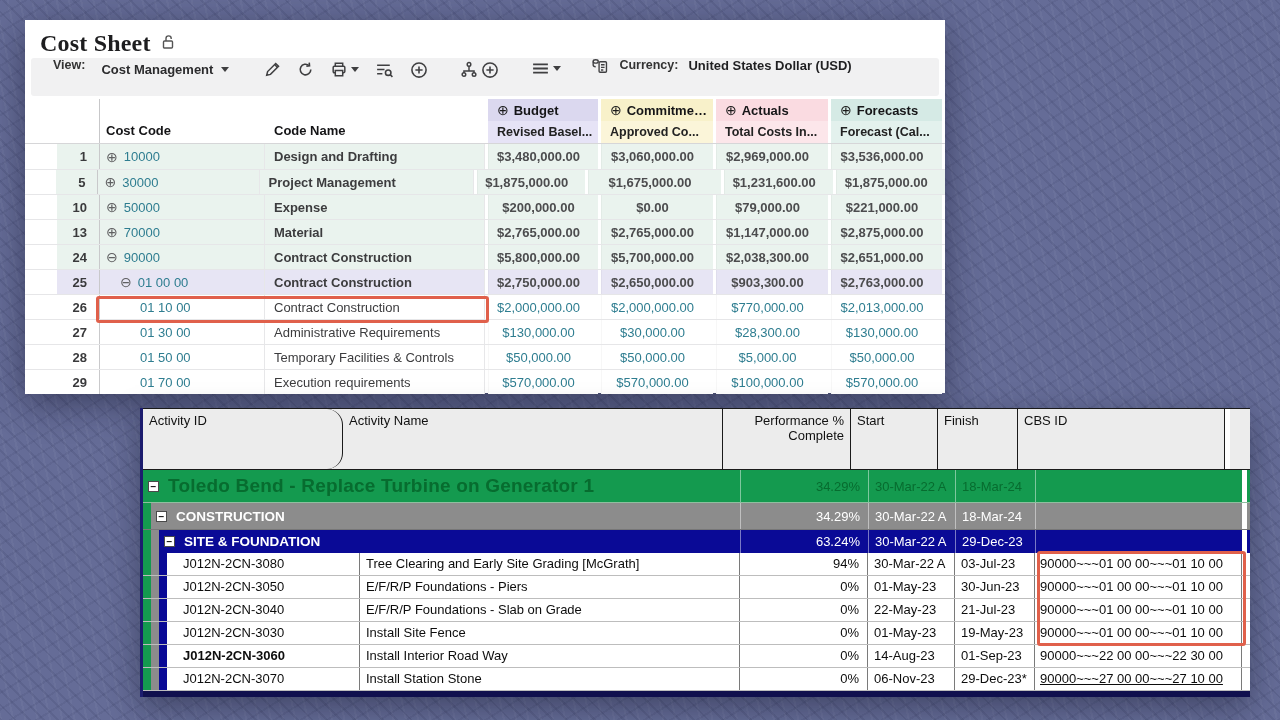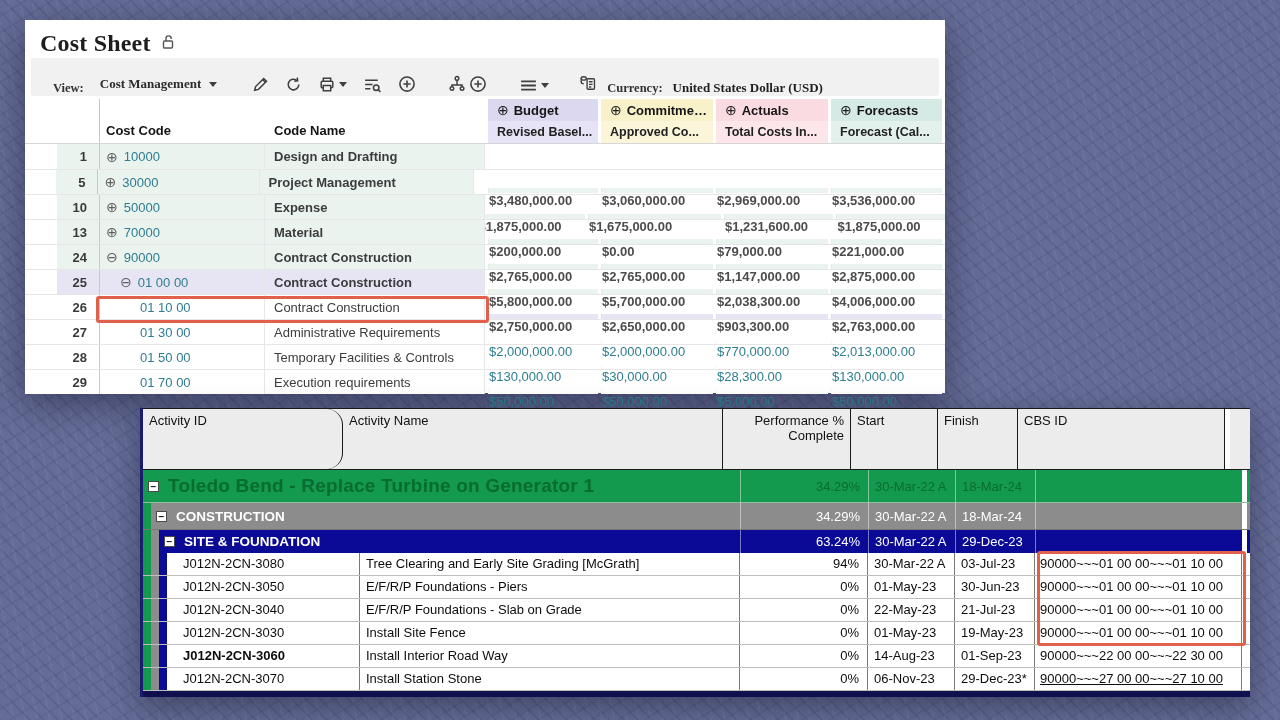--- a/index.html
+++ b/index.html
@@ -16,21 +16,21 @@
 
   
   .cost-window {
     position:absolute; left:25px; top:20px; width:920px; height:373px;
     background:#fff; box-shadow:0 10px 34px rgba(10,12,30,.45);
   }
   .cs-titlebar { display:flex; align-items:center; gap:10px; padding:9px 0 0 15px; height:38px; }
   .cs-title { font-family:"Liberation Serif", serif; font-size:24px; font-weight:700; color:#1d1d1f; letter-spacing:.2px; }
   .cs-toolbar {
     margin:0 6px; height:38px; background:#f1f1f2; border-radius:3px;
-    display:flex; align-items:flex-end; gap:10px; padding:0 14px; color:#3f3f41;font-family:Liberation Serif, serif;
+    display:flex; align-items:flex-start; gap:10px; padding:0 14px; color:#3f3f41;
   }
   .tb-label { font-size:12.5px; font-weight:700; color:#333; margin-left:8px; }
   .tb-select { display:flex; align-items:center; gap:8px; background:none; border:none; cursor:pointer;
     font-family:inherit; font-size:13px; font-weight:700; color:#2b2b2d; padding:4px 6px; }
   .caret { width:0; height:0; border-left:4.5px solid transparent; border-right:4.5px solid transparent; border-top:5px solid #3f3f41; display:inline-block; }
   .tb-btn { background:none; border:none; cursor:pointer; display:flex; align-items:center; gap:3px; padding:3px; color:#3f3f41; }
   .tb-btn svg { display:block; }
   .tb-spacer { width:6px; }
   .cur-label { font-size:12.5px; font-weight:600; color:#333; }
   .cur-value { font-size:13px; font-weight:700; color:#1f1f21; }
@@ -49,21 +49,21 @@
   .grp-sub { height:22px; display:flex; align-items:center; padding-left:9px; font-size:12.5px; font-weight:700; color:#222; }
   .grp-icon { font-size:14px; font-weight:400; color:#1a1a1a; line-height:1; }
 
   .cost-row { display:flex; height:25px; font-size:13px; }
   .c-gutter { width:32px; background:#fff; }
   .c-num { width:43px; text-align:right; padding:5px 12px 0 0; color:#3a3a3c; font-weight:600; border-right:1px solid #c9c9cb; }
   .c-code { width:165px; display:flex; align-items:center; gap:6px; border-right:1px solid #e7e7e9; }
   .c-code .xicon { color:#5f5f61; font-size:14px; line-height:1; }
   .c-code .codetxt { color:#2e7d90; }
   .c-name { width:220px; display:flex; align-items:center; padding-left:9px; color:#3c3c3e; border-right:1px solid #e7e7e9; }
-  .c-val { text-align:left; padding:5px 10px 0 0; margin-left:3px; border-left:1px solid rgba(0,0,0,.03);margin-top:44px; }
+  .c-val { text-align:center; padding:5px 10px 0 0; margin-left:3px; border-left:1px solid rgba(0,0,0,.03); }
   .row-parent .c-name, .row-subparent .c-name { font-weight:700; }
   .row-parent .c-val, .row-subparent .c-val { color:#4c4c4e; font-weight:600; }
   .row-leaf .c-val { color:#2e7d90; font-weight:400; }
   .cost-row + .cost-row { border-top:1px solid #e6e6e8; }
 
   .anno { position:absolute; border:3px solid #e0604b; border-radius:3px; pointer-events:none; z-index:5; }
 
   
   .sched-window {
     position:absolute; left:140px; top:408px; width:1110px;
@@ -278,21 +278,21 @@
           <div class="c-gutter"></div>
     <div class="c-num" style="background:#eaf3ee">24</div>
     <div class="c-code" style="background:#eaf3ee; padding-left:6px">
       <span class="xicon">⊖</span>
             <span class="codetxt">90000</span>
     </div>
     <div class="c-name" style="background:#eaf3ee">Contract Construction</div>
           <div class="c-val" style="width:110px; background:#eaf3ee">$5,800,000.00</div>
           <div class="c-val" style="width:112px; background:#eaf3ee">$5,700,000.00</div>
           <div class="c-val" style="width:112px; background:#eaf3ee">$2,038,300.00</div>
-          <div class="c-val" style="width:111px; background:#eaf3ee">$4,006,000.00</div>
+          <div class="c-val" style="width:111px; background:#eaf3ee">$2,651,000.00</div>
         </div>
         <div class="cost-row row-subparent">
           <div class="c-gutter"></div>
     <div class="c-num" style="background:#e7e5f4">25</div>
     <div class="c-code" style="background:#e7e5f4; padding-left:20px">
       <span class="xicon">⊖</span>
             <span class="codetxt">01 00 00</span>
     </div>
     <div class="c-name" style="background:#e7e5f4">Contract Construction</div>
           <div class="c-val" style="width:110px; background:#e7e5f4">$2,750,000.00</div>

